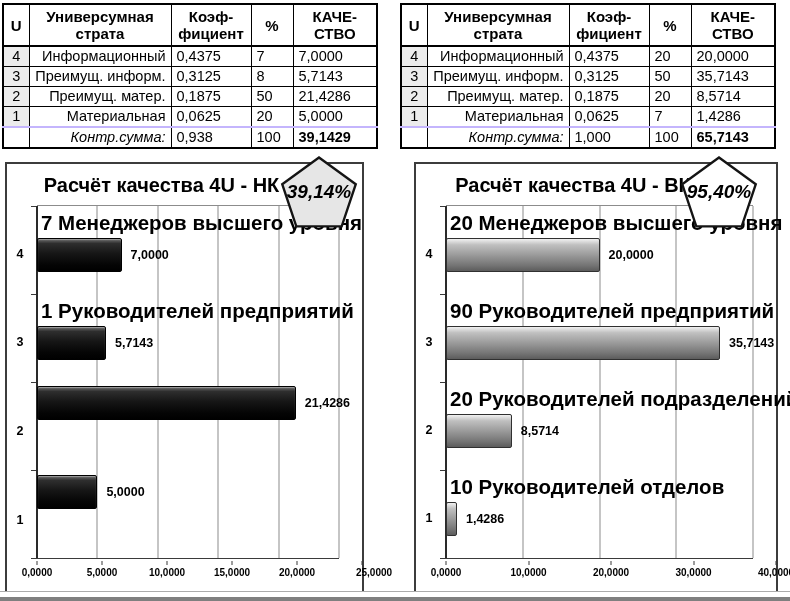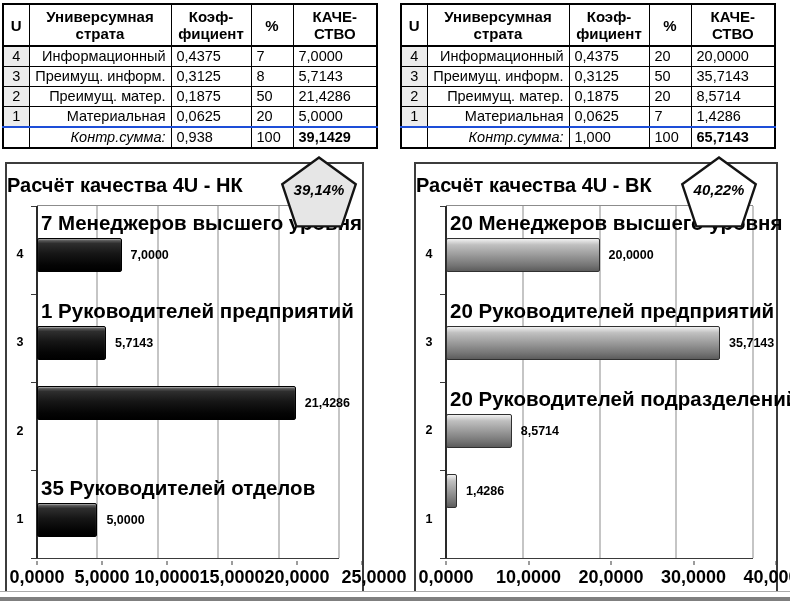--- a/index.html
+++ b/index.html
@@ -11,39 +11,39 @@
 
   
   table.qtable{border-collapse:collapse;width:100%;table-layout:fixed;border:2px solid #000;}
   .qtable th,.qtable td{border:1px solid #000;padding:1px 5px;font-size:14.5px;line-height:17px;
        overflow:hidden;white-space:nowrap;}
   .qtable thead th{font-weight:bold;text-align:center;white-space:pre-line;line-height:17px;
        padding:3px 1px;border-bottom:2px solid #000;vertical-align:middle;font-size:15px;}
   .qtable td.u{text-align:center;background:#ececec;padding:1px 2px;}
   .qtable td.strata{text-align:right;}
   .qtable td.num{text-align:left;}
-  .qtable tfoot td{border-top:2px solid #1d4ed8;}
+  .qtable tfoot td{border-top:2px solid #c4b5fd;}
   .qtable tfoot td.u{background:#fff;}
   .qtable td.flabel{font-style:italic;text-align:right;}
   .qtable td.fq{font-weight:bold;}
 
   
   .chartbox{position:relative;margin-top:13px;height:441px;border:2px solid #3c3c3c;
        background:#fff;box-sizing:border-box;}
   .chartbox.left{width:359px;margin-left:3px;}
   .chartbox.right{width:364px;margin-left:14px;}
-  .title{margin-top:10px;text-align:left;font-weight:bold;font-size:20px;line-height:23px;
+  .title{margin-top:10px;text-align:center;font-weight:bold;font-size:20px;line-height:23px;
        padding-right:46px;white-space:nowrap;}
 
   .badge{position:absolute;top:-8px;width:80px;height:72px;z-index:5;}
   .chartbox.left  .badge{right:3px;}
   .chartbox.right .badge{right:17px;}
   .badge svg{position:absolute;inset:0;width:100%;height:100%;}
   .badge .pct{position:absolute;top:25px;left:0;right:0;text-align:center;
-       font-weight:bold;font-style:italic;font-size:15px;}
+       font-weight:bold;font-style:italic;font-size:19px;}
 
   .plot{position:relative;margin:8px 0 0 30px;height:352px;border-top:1px solid #8c8c8c;
        border-bottom:1px solid #3a3a3a;}
   .chartbox.left  .plot{width:302px;}
   .chartbox.right .plot{width:307px;}
   .grid{position:absolute;top:0;bottom:0;width:1px;background:#8c8c8c;transform:translateX(-50%);}
   .grid.axis{width:2px;background:#2a2a2a;z-index:1;}
   .yaxismark{position:absolute;left:-6px;width:6px;height:1px;background:#3a3a3a;}
 
   .row{position:relative;height:88px;z-index:2;}
@@ -52,21 +52,21 @@
   .bar{height:34px;border-radius:2px;box-sizing:border-box;flex:none;}
   .bar.dark{background:linear-gradient(180deg,#6e6e6e 0%,#2e2e2e 14%,#161616 45%,#050505 80%,#000 100%);
        border:1px solid #000;box-shadow:inset 0 1px 1px rgba(255,255,255,.35);}
   .bar.light{background:linear-gradient(180deg,#f1f1f1 0%,#c0c0c0 18%,#989898 52%,#757575 82%,#5c5c5c 100%);
        border:1px solid #303030;}
   .val{margin-left:9px;font-size:12.5px;font-weight:bold;white-space:nowrap;}
   .ytick{position:absolute;left:-27px;top:41px;width:20px;text-align:center;
        font-size:12.5px;font-weight:bold;}
 
   .xlabels{position:relative;height:22px;margin-left:30px;margin-top:2px;}
-  .xlab{position:absolute;top:6px;transform:translateX(-50%);font-size:18px;font-weight:bold;
+  .xlab{position:absolute;top:6px;transform:translateX(-50%);font-size:10px;font-weight:bold;
        white-space:nowrap;}
   .xtickmark{position:absolute;top:0;width:1px;height:4px;background:#3a3a3a;transform:translateX(-50%);}
 
   .bottom-strip{position:absolute;left:0;right:0;bottom:0;height:10px;background:#fff;
        border-top:1px solid #ababab;border-bottom:4px solid #7f7f7f;box-sizing:border-box;}
 </style>
 </head>
 <body>
 
 <div class="page">
@@ -178,21 +178,20 @@
   <div class="row">
     <span class="ytick">2</span>
     <div class="barline">
       <div class="bar dark" style="width: 85.7144%;"></div>
       <span class="val">21,4286</span>
     </div>
   </div>
 
   <div class="row">
     <span class="ytick">1</span>
-    <div class="cat">35 Руководителей отделов</div>
     <div class="barline">
       <div class="bar dark" style="width: 20%;"></div>
       <span class="val">5,0000</span>
     </div>
   </div>
 </div>
         <div class="xlabels">
             <span class="xlab" style="left: 0%;">0,0000</span>
             <i class="xtickmark" style="left: 0%;"></i>
             <span class="xlab" style="left: 20%;">5,0000</span>
@@ -272,21 +271,21 @@
             <td class="num fq">65,7143</td>
           </tr>
         </tfoot>
       </table>
 
       <div class="chartbox right">
         <div class="badge">
           <svg viewBox="0 0 100 92">
             <polygon points="50,2 97,36 79,90 21,90 3,36" stroke="#141414" stroke-width="3" fill="#ffffff"></polygon>
           </svg>
-          <div class="pct">40,22%</div>
+          <div class="pct">95,40%</div>
         </div>
         <div class="title">Расчёт качества  4U - ВК</div>
         <div class="plot">
             <div class="grid axis" style="left: 0%;"></div>
             <div class="grid" style="left: 25%;"></div>
             <div class="grid" style="left: 50%;"></div>
             <div class="grid" style="left: 75%;"></div>
             <div class="grid" style="left: 100%;"></div>
             <div class="yaxismark" style="top: 0px;"></div>
             <div class="yaxismark" style="top: 88px;"></div>
@@ -297,38 +296,39 @@
     <span class="ytick">4</span>
     <div class="cat">20 Менеджеров высшего уровня</div>
     <div class="barline">
       <div class="bar light" style="width: 50%;"></div>
       <span class="val">20,0000</span>
     </div>
   </div>
 
   <div class="row">
     <span class="ytick">3</span>
-    <div class="cat">20 Руководителей предприятий</div>
+    <div class="cat">90 Руководителей предприятий</div>
     <div class="barline">
       <div class="bar light" style="width: 89.2857%;"></div>
       <span class="val">35,7143</span>
     </div>
   </div>
 
   <div class="row">
     <span class="ytick">2</span>
     <div class="cat">20 Руководителей подразделений</div>
     <div class="barline">
       <div class="bar light" style="width: 21.4285%;"></div>
       <span class="val">8,5714</span>
     </div>
   </div>
 
   <div class="row">
     <span class="ytick">1</span>
+    <div class="cat">10 Руководителей отделов</div>
     <div class="barline">
       <div class="bar light" style="width: 3.5715%;"></div>
       <span class="val">1,4286</span>
     </div>
   </div>
 </div>
         <div class="xlabels">
             <span class="xlab" style="left: 0%;">0,0000</span>
             <i class="xtickmark" style="left: 0%;"></i>
             <span class="xlab" style="left: 25%;">10,0000</span>

